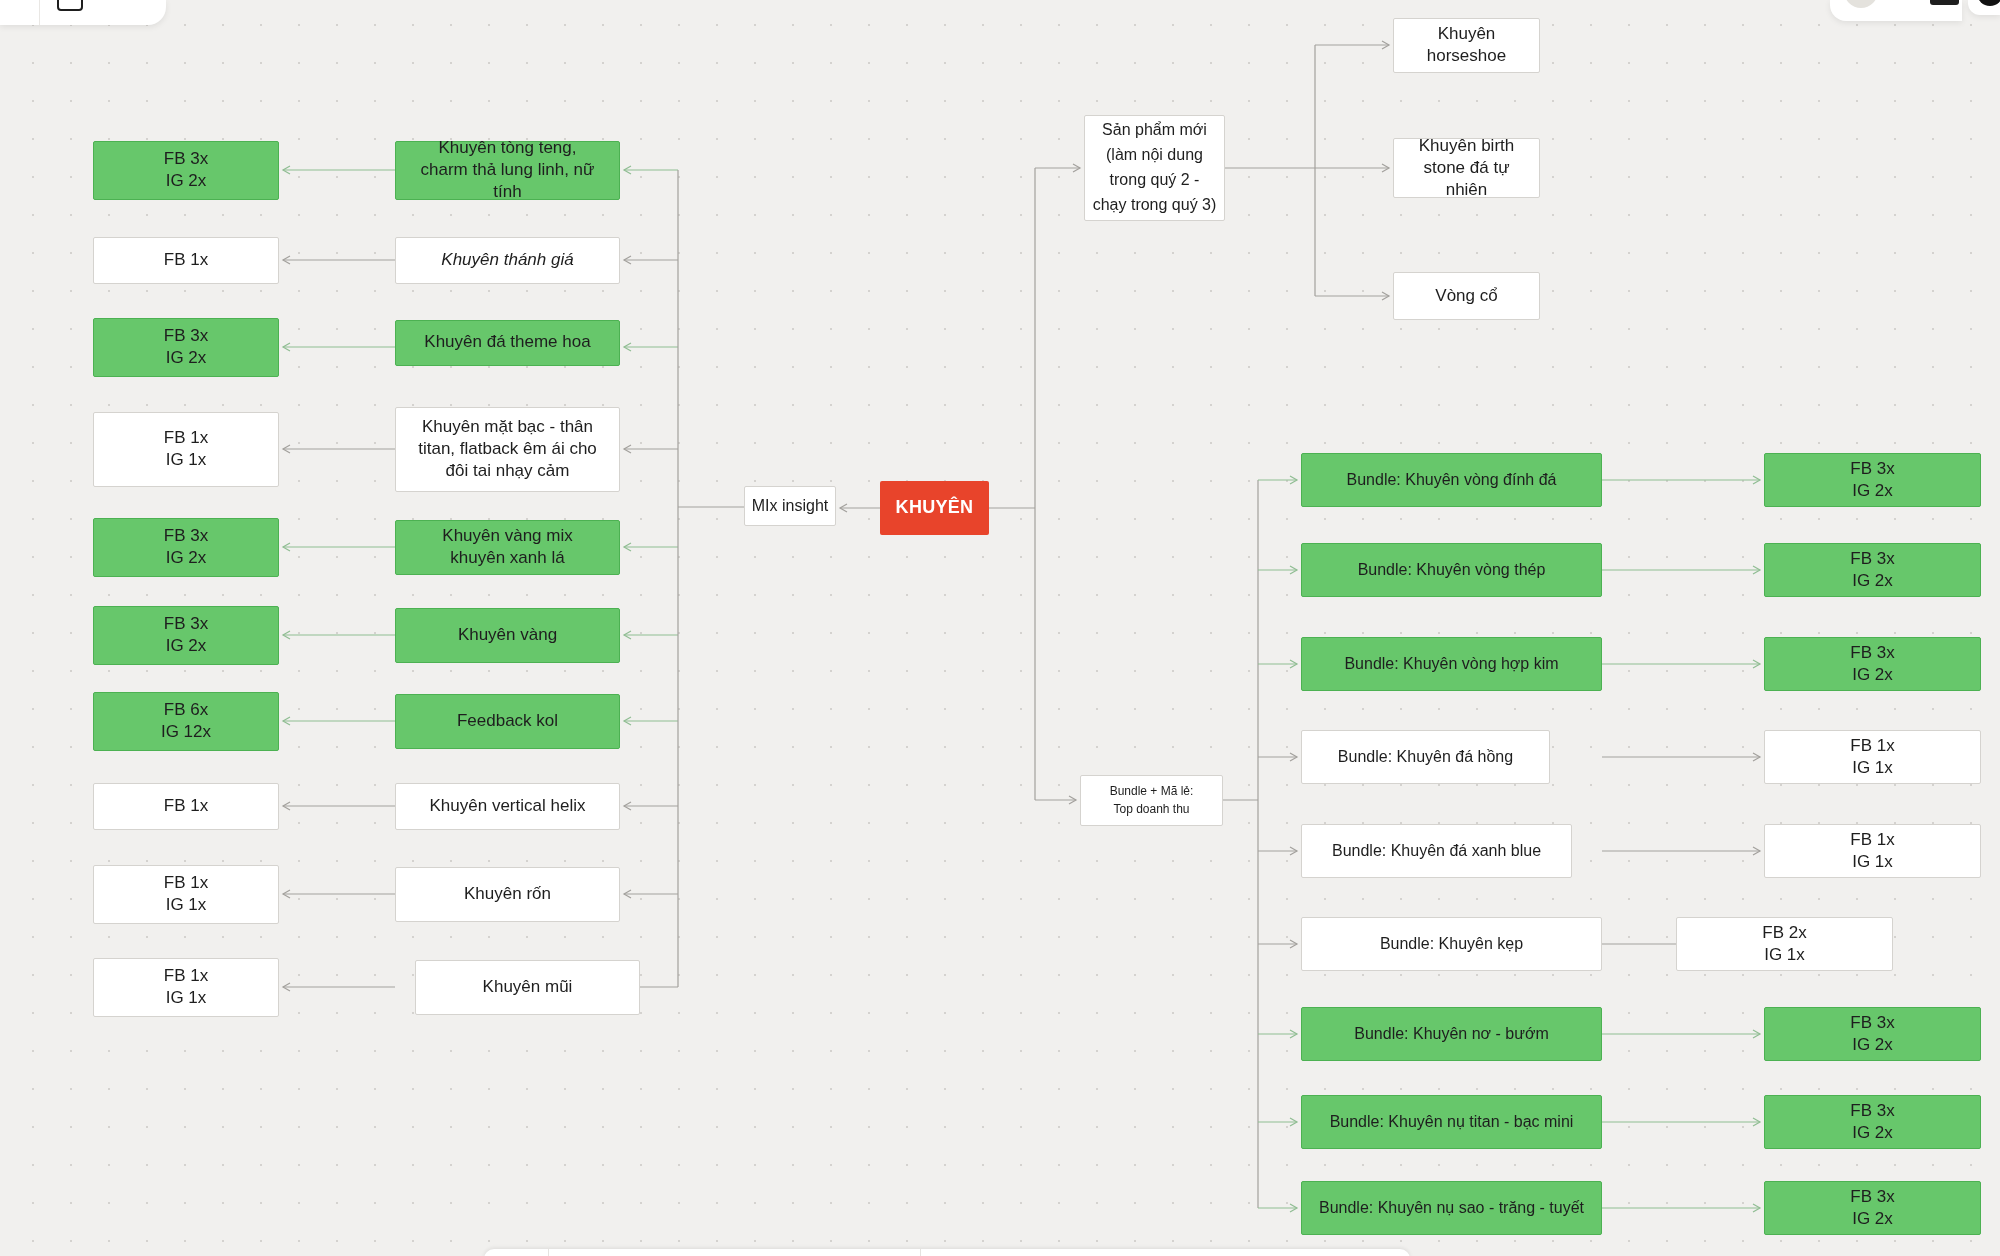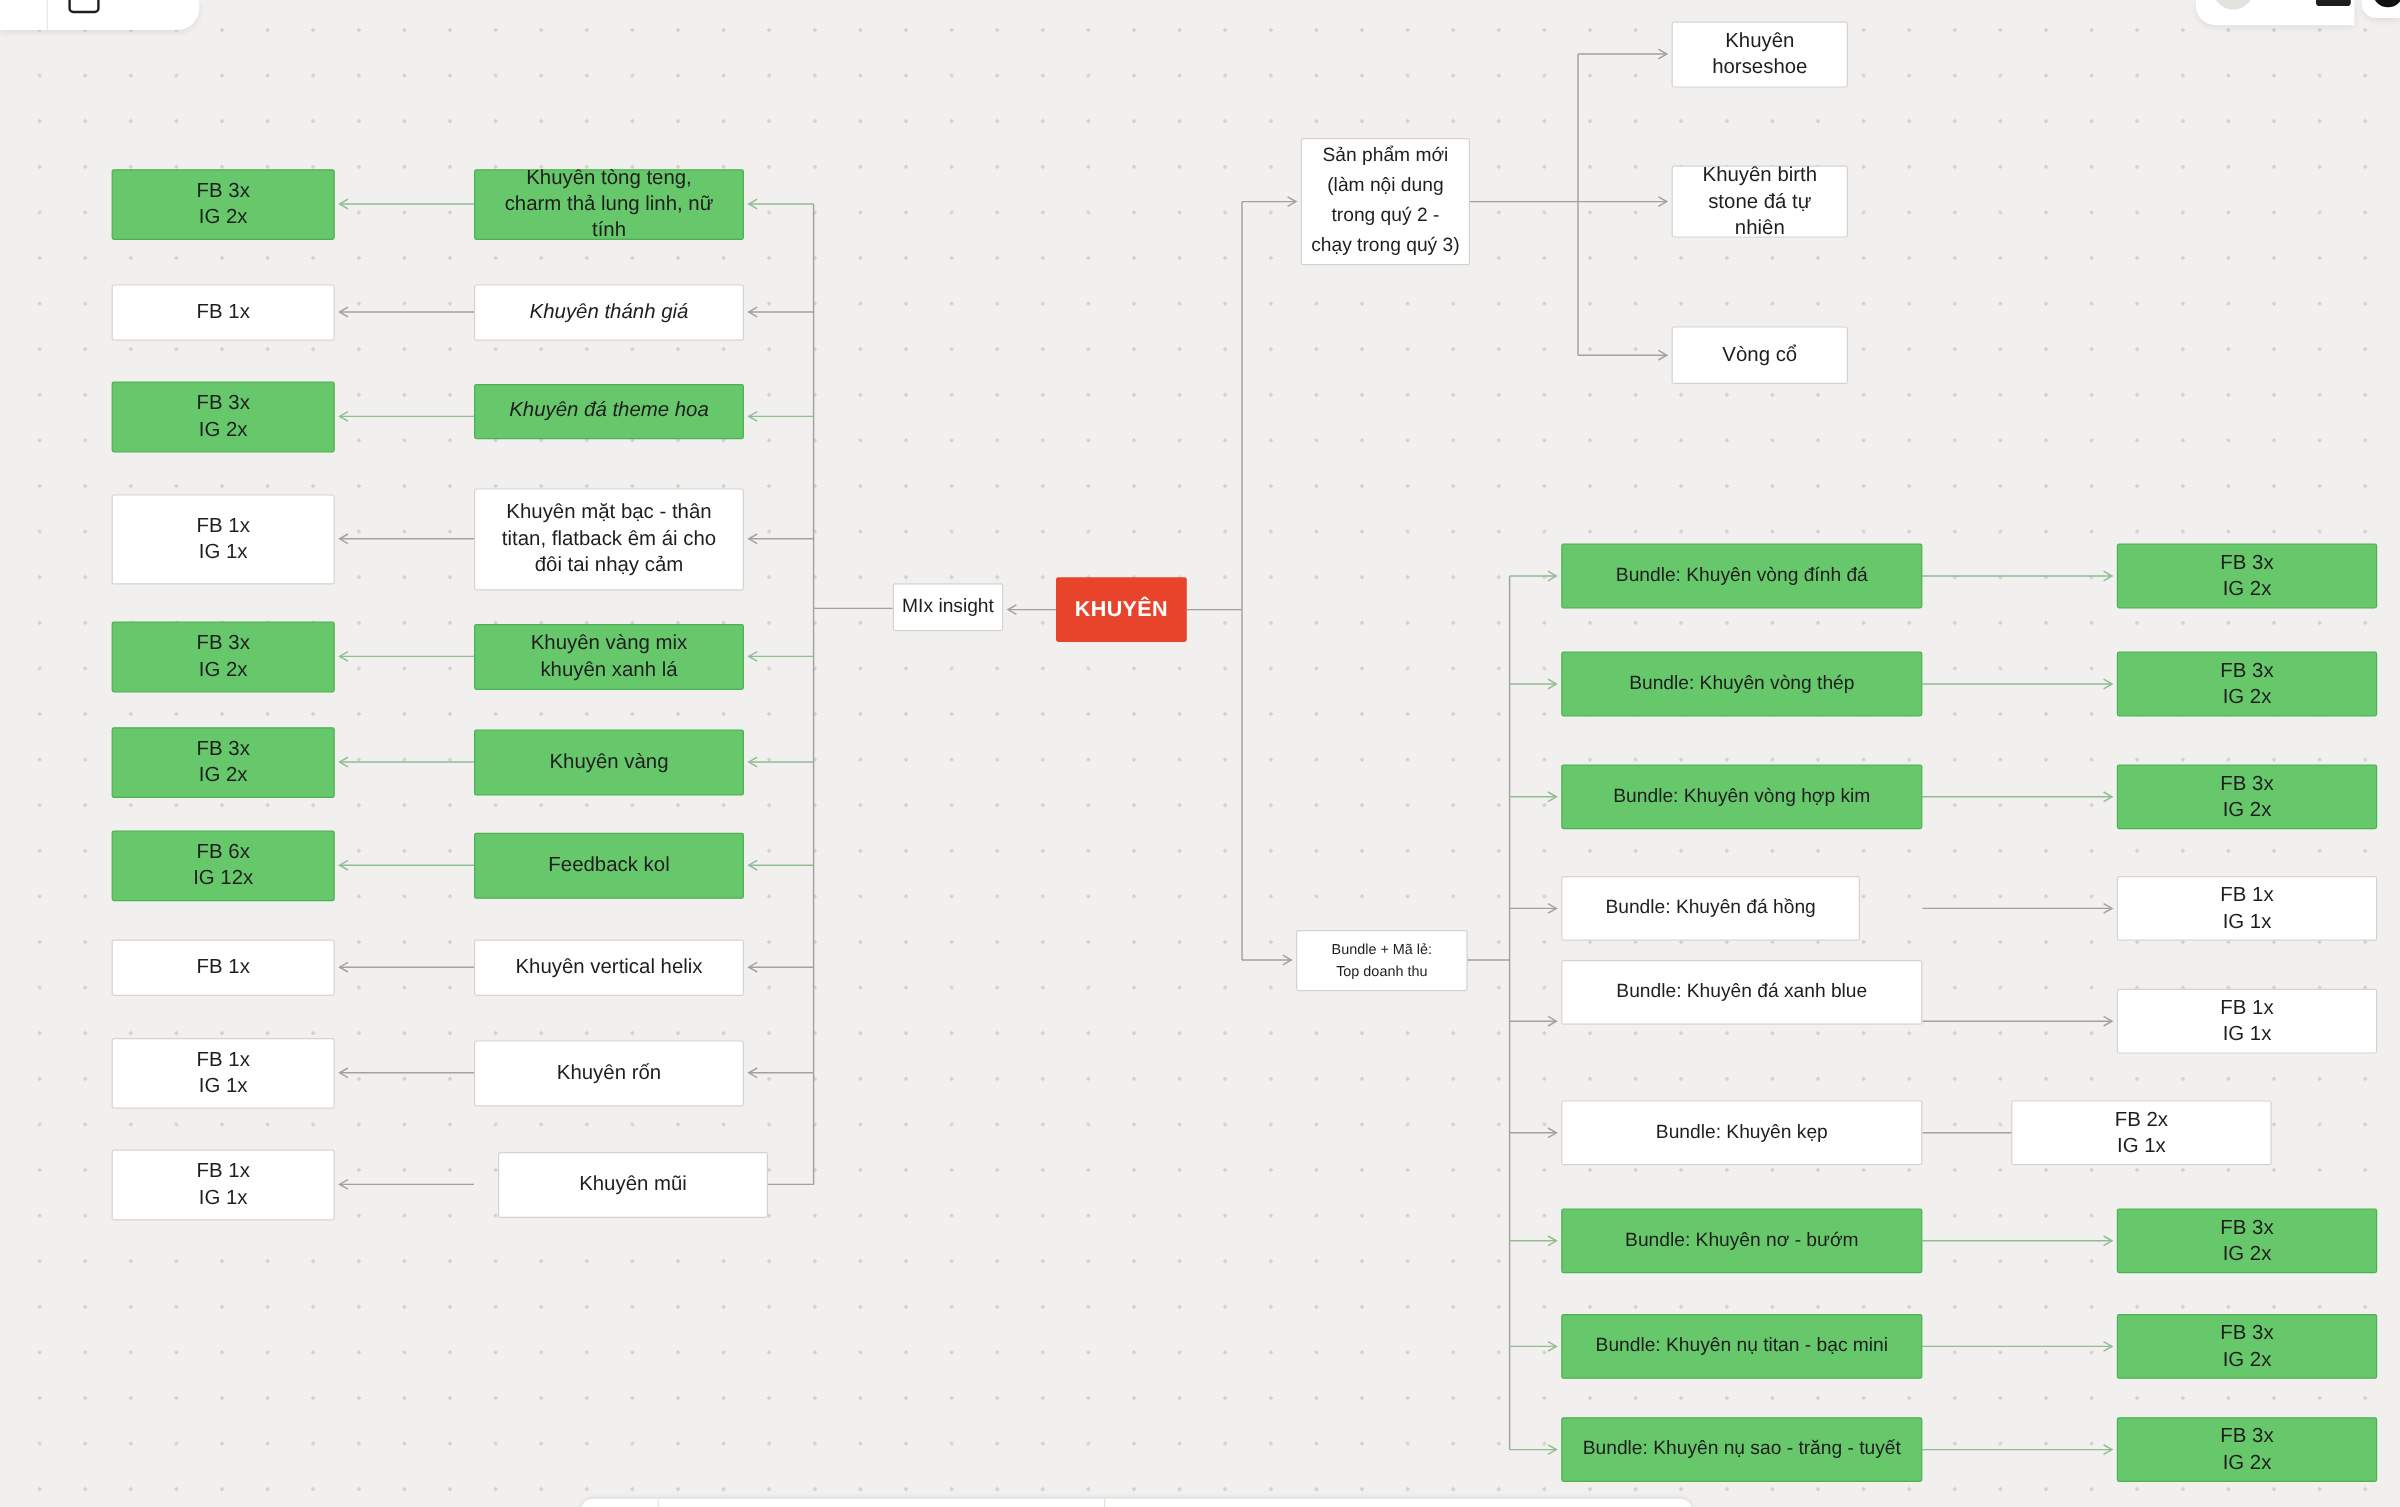--- a/index.html
+++ b/index.html
@@ -172,21 +172,21 @@
       </div>
       <div class="node green" style="left: 395px; top: 140.5px; width: 225px; height: 59px;">Khuyên tòng teng, charm thả lung linh, nữ tính</div>
       <div class="node white" style="left: 93px; top: 236.5px; width: 186px; height: 47px;">
         <div class="ln">FB 1x</div>
       </div>
       <div class="node white" style="left: 395px; top: 236.5px; width: 225px; height: 47px; font-style: italic;">Khuyên thánh giá</div>
       <div class="node green" style="left: 93px; top: 317.5px; width: 186px; height: 59px;">
         <div class="ln">FB 3x</div>
         <div class="ln">IG 2x</div>
       </div>
-      <div class="node green" style="left: 395px; top: 319.5px; width: 225px; height: 46px; font-style: italic;">Khuyên đá theme hoa</div>
+      <div class="node green" style="left: 395px; top: 319.5px; width: 225px; height: 46px;">Khuyên đá theme hoa</div>
       <div class="node white" style="left: 93px; top: 411.5px; width: 186px; height: 75px;">
         <div class="ln">FB 1x</div>
         <div class="ln">IG 1x</div>
       </div>
       <div class="node white" style="left: 395px; top: 406.5px; width: 225px; height: 85px;">Khuyên mặt bạc - thân titan, flatback êm ái cho đôi tai nhạy cảm</div>
       <div class="node green" style="left: 93px; top: 517.5px; width: 186px; height: 59px;">
         <div class="ln">FB 3x</div>
         <div class="ln">IG 2x</div>
       </div>
       <div class="node green" style="left: 395px; top: 519.5px; width: 225px; height: 55px;">Khuyên vàng mix khuyên xanh lá</div>
@@ -230,21 +230,21 @@
       <div class="node green one-line" style="left: 1301px; top: 637px; width: 301px; height: 54px;">Bundle: Khuyên vòng hợp kim</div>
       <div class="node green" style="left: 1764px; top: 637px; width: 217px; height: 54px;">
         <div class="ln">FB 3x</div>
         <div class="ln">IG 2x</div>
       </div>
       <div class="node white one-line" style="left: 1301px; top: 730px; width: 249px; height: 54px;">Bundle: Khuyên đá hồng</div>
       <div class="node white" style="left: 1764px; top: 730px; width: 217px; height: 54px;">
         <div class="ln">FB 1x</div>
         <div class="ln">IG 1x</div>
       </div>
-      <div class="node white one-line" style="left: 1301px; top: 800px; width: 301px; height: 54px;">Bundle: Khuyên đá xanh blue</div>
+      <div class="node white one-line" style="left: 1301px; top: 824px; width: 271px; height: 54px;">Bundle: Khuyên đá xanh blue</div>
       <div class="node white" style="left: 1764px; top: 824px; width: 217px; height: 54px;">
         <div class="ln">FB 1x</div>
         <div class="ln">IG 1x</div>
       </div>
       <div class="node white one-line" style="left: 1301px; top: 917px; width: 301px; height: 54px;">Bundle: Khuyên kẹp</div>
       <div class="node white" style="left: 1676px; top: 917px; width: 217px; height: 54px;">
         <div class="ln">FB 2x</div>
         <div class="ln">IG 1x</div>
       </div>
       <div class="node green one-line" style="left: 1301px; top: 1007px; width: 301px; height: 54px;">Bundle: Khuyên nơ - bướm</div>

